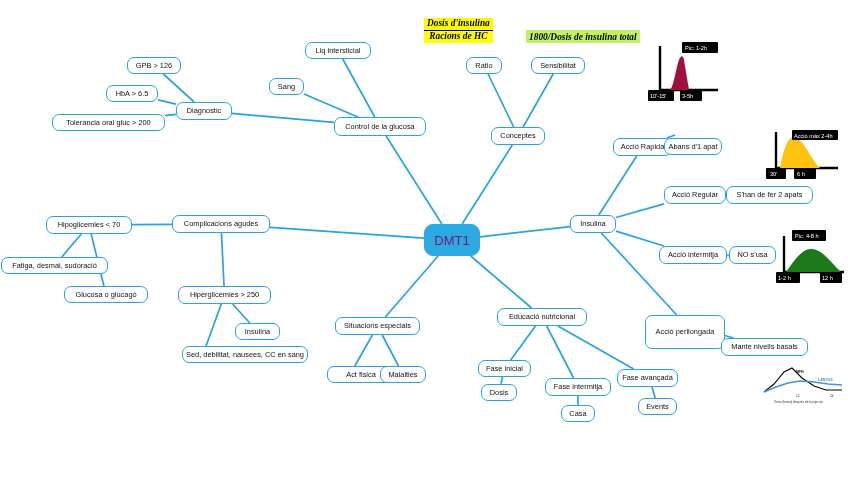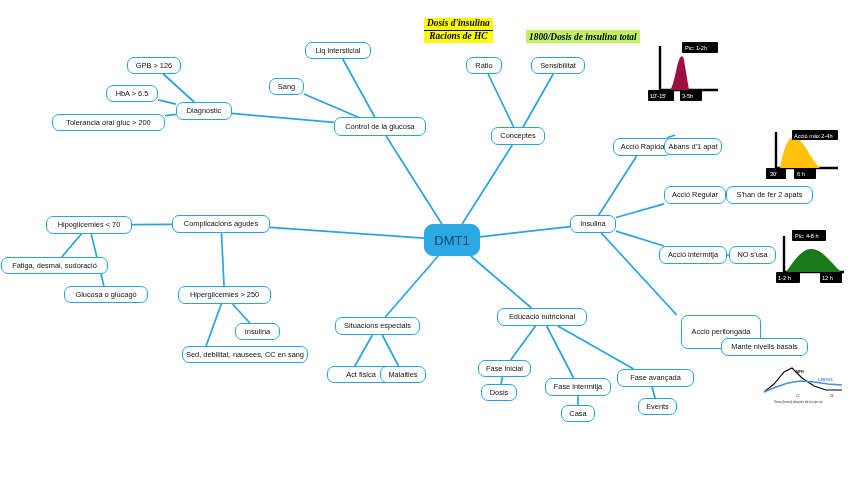--- a/index.html
+++ b/index.html
@@ -4,21 +4,21 @@
 <title>DMT1 Mind Map</title>
 <style>
   html,body{margin:0;padding:0;background:#ffffff;}
   body{font-family:"Liberation Sans", sans-serif;}
   #canvas{position:relative;width:848px;height:477px;background:#ffffff;overflow:hidden;}
   #edges{position:absolute;left:0;top:0;width:848px;height:477px;}
   .node{position:absolute;box-sizing:border-box;border:1.6px solid #29a3e0;border-radius:7px;
         background:#ffffff;color:#111111;font-size:7.4px;line-height:1;
         display:flex;align-items:center;justify-content:center;text-align:center;
         white-space:nowrap;padding:0 5px;}
-  .node.root{background:#2aa9e3;border-color:#2aa9e3;color:#0c4a6e;font-size:13px;
+  .node.root{background:#2aa9e3;border-color:#2aa9e3;color:#701a75;font-size:13px;
              border-radius:9px;font-weight:400;}
   .hl{position:absolute;background:#bef264;color:#000000;font-family:Liberation Serif, serif;
       font-style:italic;font-weight:bold;font-size:9.4px;white-space:nowrap;
       display:flex;align-items:center;justify-content:center;}
   .frac{position:absolute;background:#ffff00;color:#000;font-family:"Liberation Serif",serif;
         font-style:italic;font-weight:bold;font-size:9.4px;text-align:center;line-height:1.25;}
   .frac .num{border-bottom:1.2px solid #000;padding:0 3px;display:block;}
   .frac .den{padding:0 3px;display:block;}
   .chart{position:absolute;background:#ffffff;}
   .chart svg{display:block;}
@@ -89,31 +89,31 @@
       <div class="node" style="left: 178px; top: 286px; width: 93px; height: 18px;">Hiperglicemies &gt; 250</div>
       <div class="node" style="left: 235px; top: 323px; width: 45px; height: 17px;">Insulina</div>
       <div class="node" style="left: 140px; top: 346px; width: 126px; height: 17px; margin-left: 42px;">Sed, debilitat, nausees, CC en sang</div>
       <div class="node" style="left: 570px; top: 215px; width: 46px; height: 18px;">Insulina</div>
       <div class="node" style="left: 613px; top: 138px; width: 59px; height: 18px;">Acció Rapida</div>
       <div class="node" style="left: 664px; top: 118px; width: 58px; height: 17px; margin-top: 20px;">Abans d'1 apat</div>
       <div class="node" style="left: 664px; top: 186px; width: 62px; height: 18px;">Acció Regular</div>
       <div class="node" style="left: 726px; top: 186px; width: 87px; height: 18px;">S'han de fer 2 apats</div>
       <div class="node" style="left: 659px; top: 246px; width: 68px; height: 18px;">Acció intermitja</div>
       <div class="node" style="left: 729px; top: 246px; width: 47px; height: 18px;">NO s'usa</div>
-      <div class="node" style="left: 645px; top: 315px; width: 80px; height: 34px; margin-left: 36px;">Acció perllongada</div>
+      <div class="node" style="left: 645px; top: 315px; width: 80px; height: 34px;">Acció perllongada</div>
       <div class="node" style="left: 721px; top: 338px; width: 87px; height: 18px;">Mante nivells basals</div>
       <div class="node" style="left: 335px; top: 317px; width: 85px; height: 18px;">Situacions especials</div>
       <div class="node" style="left: 327px; top: 366px; width: 68px; height: 17px;">Act fisica</div>
       <div class="node" style="left: 380px; top: 366px; width: 46px; height: 17px;">Malalties</div>
       <div class="node" style="left: 497px; top: 308px; width: 90px; height: 18px;">Educació nutricional</div>
       <div class="node" style="left: 478px; top: 360px; width: 53px; height: 17px;">Fase inicial</div>
       <div class="node" style="left: 481px; top: 384px; width: 36px; height: 17px;">Dosis</div>
       <div class="node" style="left: 545px; top: 378px; width: 66px; height: 18px;">Fase intermitja</div>
       <div class="node" style="left: 561px; top: 405px; width: 34px; height: 17px;">Casa</div>
-      <div class="node" style="left: 617px; top: 369px; width: 77px; height: 18px;">Fase avançada</div>
+      <div class="node" style="left: 617px; top: 369px; width: 61px; height: 18px;">Fase avançada</div>
       <div class="node" style="left: 638px; top: 398px; width: 39px; height: 17px;">Events</div>
     </div>
 
   <div class="frac" style="left:424px;top:18px;">
     <span class="num">Dosis d'insulina</span>
     <span class="den">Racions de HC</span>
   </div>
 
   <div class="hl" style="left:526px;top:30px;height:13px;padding:0 3px;">1800/Dosis de insulina total</div>
 

